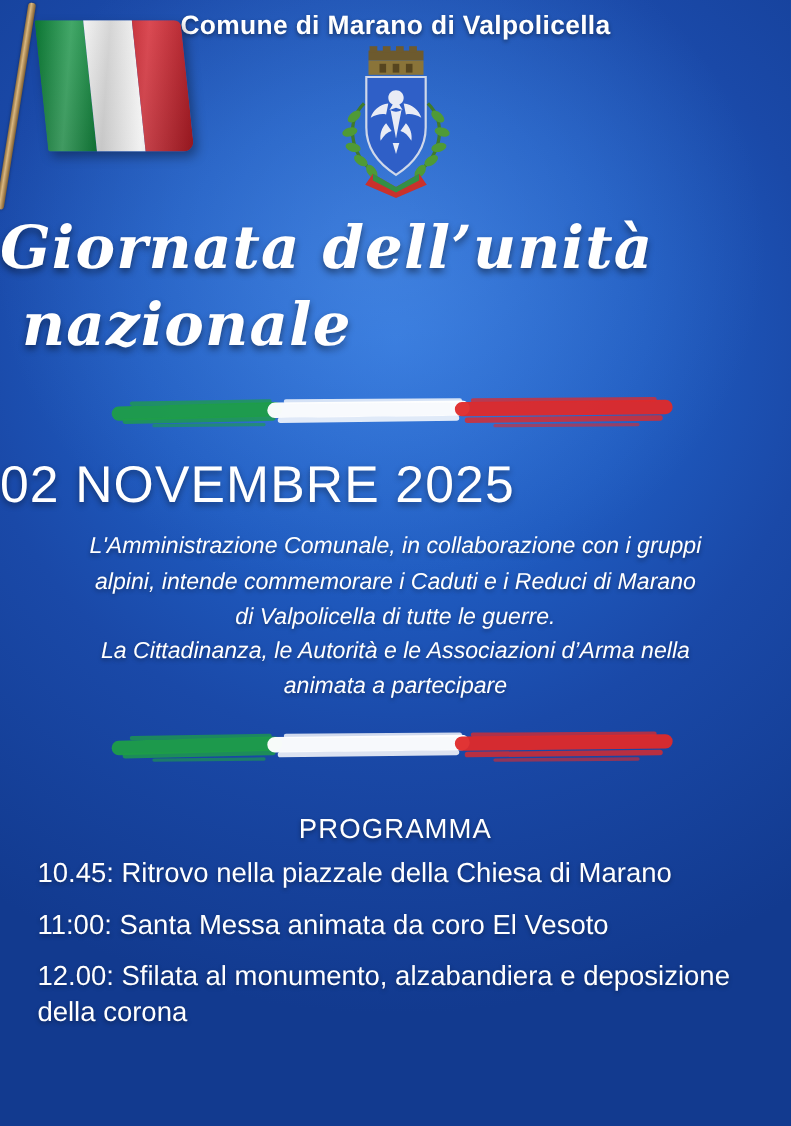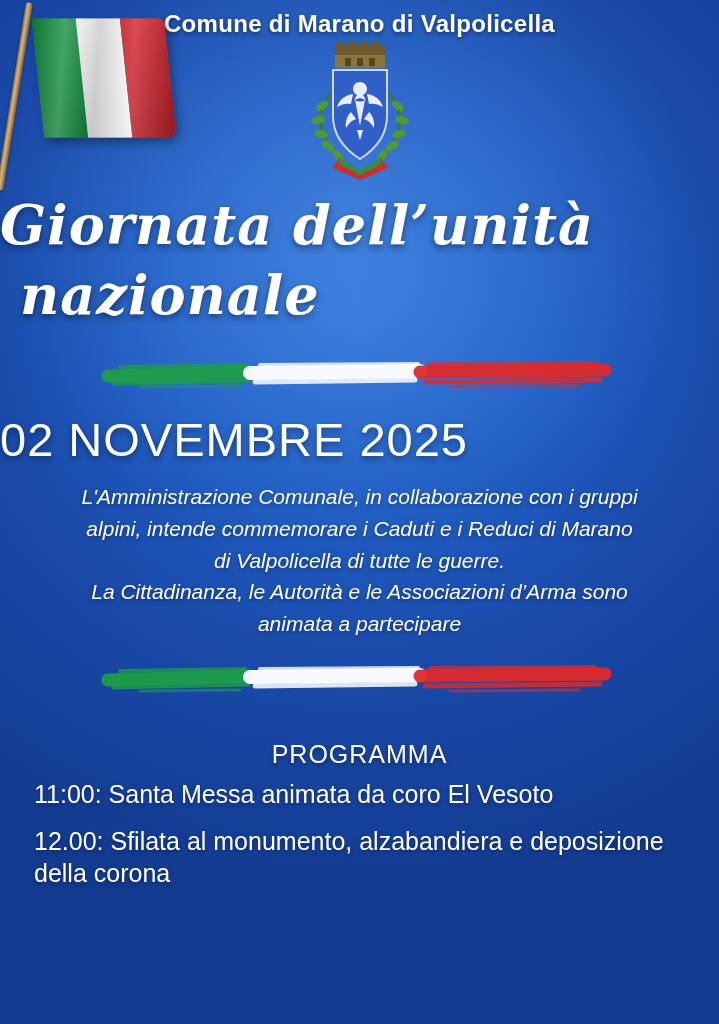--- a/index.html
+++ b/index.html
@@ -276,21 +276,21 @@
       </g>
     </svg>
   </div>
 
   <div class="date">02 NOVEMBRE 2025</div>
 
   <div class="body-text">
     <p>L'Amministrazione Comunale, in collaborazione con i gruppi</p>
     <p>alpini, intende commemorare i Caduti e i Reduci di Marano</p>
     <p>di Valpolicella di tutte le guerre.</p>
-    <p>La Cittadinanza, le Autorità e le Associazioni d’Arma sono</p>
+    <p>La Cittadinanza, le Autorità e le Associazioni d’Arma nella</p>
     <p>animata a partecipare</p>
   </div>
 
   <div class="brush second">
     <svg viewBox="0 0 520 34" width="520" height="34" preserveAspectRatio="none" aria-hidden="true">
       <g stroke-linecap="round">
         <g stroke="#1e9e48">
           <path d="M8 20 L150 16" stroke-width="13" opacity="0.95"></path>
           <path d="M14 27 L148 24" stroke-width="5" opacity="0.8"></path>
           <path d="M20 11 L145 9" stroke-width="4" opacity="0.75"></path>
@@ -306,17 +306,18 @@
           <path d="M325 26 L500 24" stroke-width="5" opacity="0.8"></path>
           <path d="M330 8 L495 7" stroke-width="4" opacity="0.75"></path>
           <path d="M350 31 L480 30" stroke-width="3" opacity="0.6"></path>
         </g>
       </g>
     </svg>
   </div>
 
   <div class="programma-title">PROGRAMMA</div>
   <div class="programma-list">
+    <div class="programma-item">10.45: Ritrovo nella piazzale della Chiesa di Marano</div>
     <div class="programma-item">11:00: Santa Messa animata da coro El Vesoto</div>
     <div class="programma-item">12.00: Sfilata al monumento, alzabandiera e deposizione della corona</div>
   </div>
 
 </div>
 
 </body></html>

